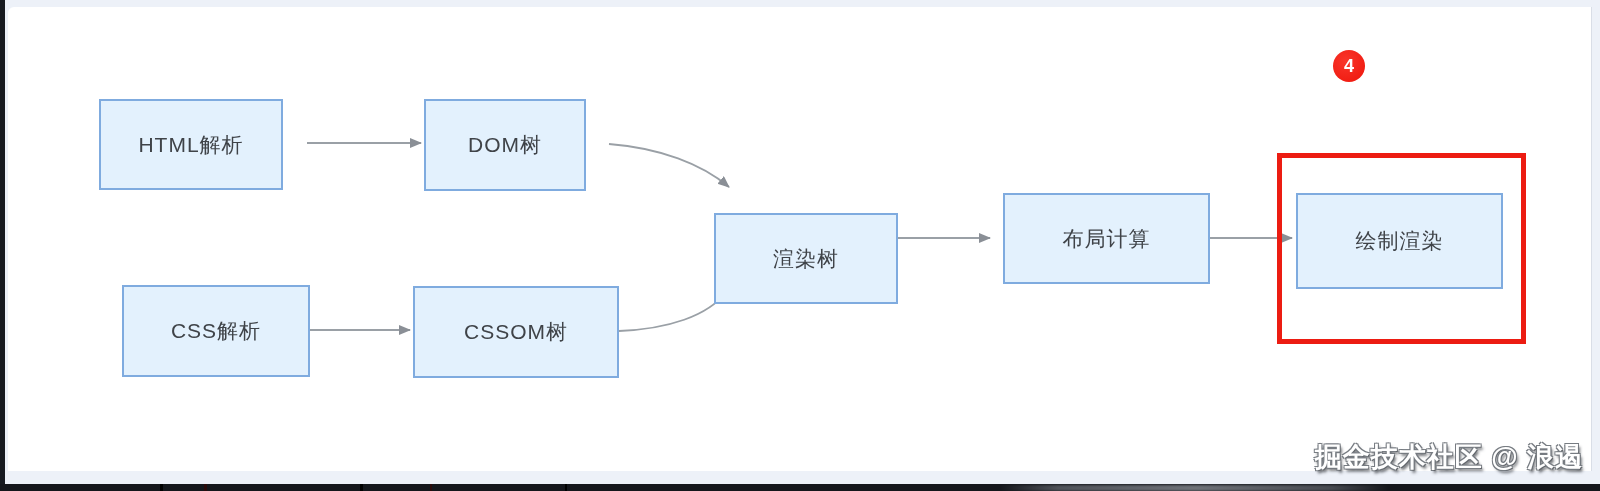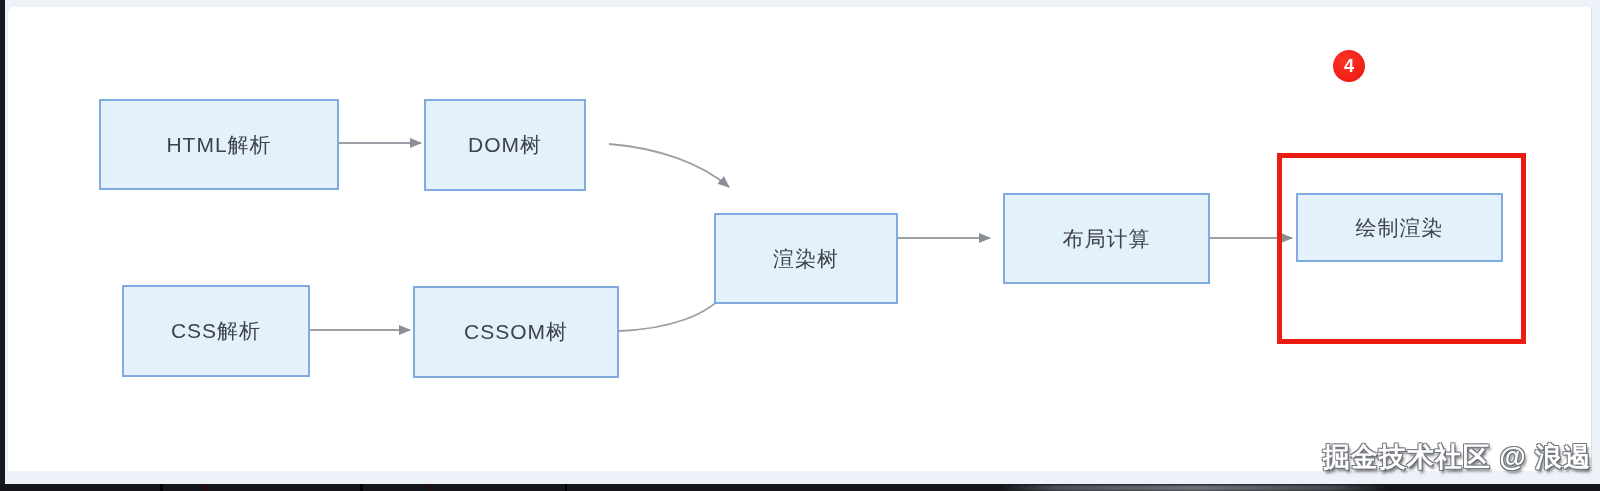--- a/index.html
+++ b/index.html
@@ -31,27 +31,27 @@
     background: #e3f1fd;
     border: 2px solid #7fabdf;
     display: flex;
     align-items: center;
     justify-content: center;
     color: #3f4348;
     font-size: 21px;
     letter-spacing: 1px;
     z-index: 3;
   }
-  .n-html   { left: 91px;  top: 92px;  width: 240px; height: 91px; }
+  .n-html   { left: 91px;  top: 92px;  width: 184px; height: 91px; }
   .n-dom    { left: 416px; top: 92px;  width: 162px; height: 92px; }
   .n-css    { left: 101px; top: 278px; width: 188px; height: 92px; margin-left: 13px; }
   .n-cssom  { left: 405px; top: 279px; width: 206px; height: 92px; }
   .n-render { left: 706px; top: 186px; width: 184px; height: 91px; margin-top: 20px; }
   .n-layout { left: 995px; top: 186px; width: 207px; height: 91px; }
-  .n-paint  { left: 1288px; top: 186px; width: 207px; height: 69px; }
+  .n-paint  { left: 1288px; top: 186px; width: 207px; height: 96px; }
   .arrows {
     position: absolute; left: 0; top: 0;
     width: 1584px; height: 464px;
     z-index: 2;
   }
   .highlight-box {
     position: absolute;
     left: 1269px; top: 146px;
     width: 249px; height: 191px;
     border: 5px solid #ec1c12;
@@ -67,21 +67,21 @@
     color: #ffffff;
     font-size: 18px;
     font-weight: bold;
     display: flex;
     align-items: center;
     justify-content: center;
     z-index: 6;
   }
   .watermark {
     position: absolute;
-    right: 0; top: 432px;
+    right: 8px; top: 432px;
     font-size: 27px;
     font-weight: bold;
     letter-spacing: 1px;
     color: #ffffff;
     text-shadow:
       -1px -1px 0 #777c82,
        1px -1px 0 #777c82,
       -1px  1px 0 #777c82,
        1px  1px 0 #62666b,
        2px  3px 3px rgba(70,74,80,.85);

